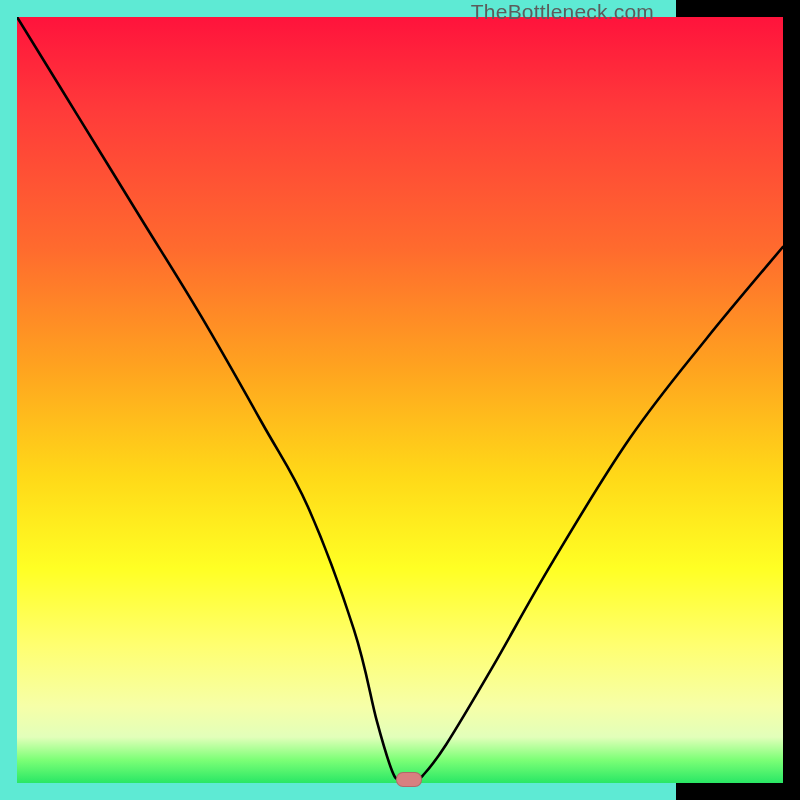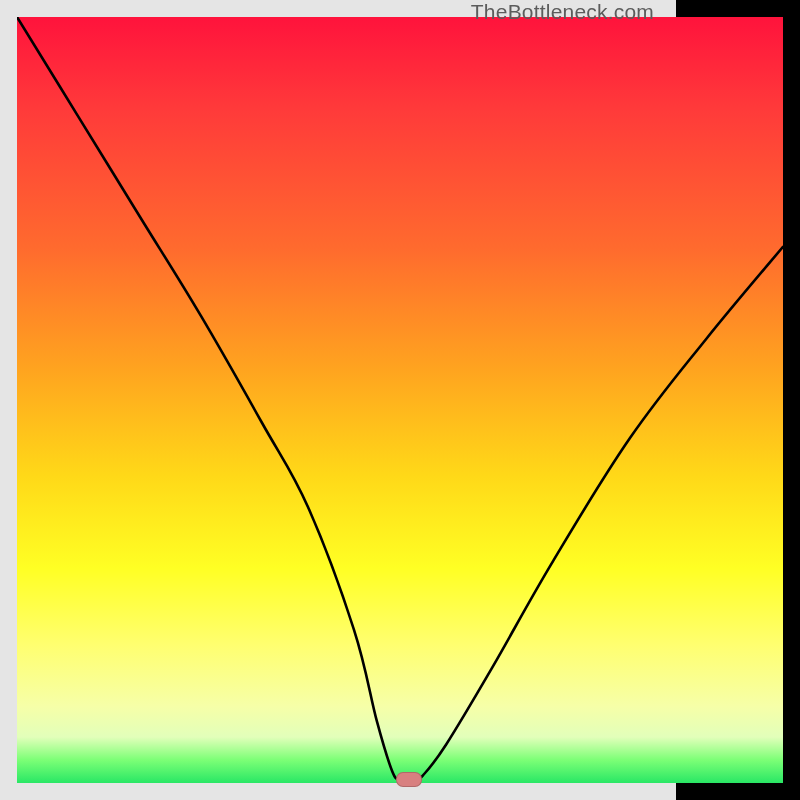--- a/index.html
+++ b/index.html
@@ -8,21 +8,21 @@
     width: 800px;
     height: 800px;
     background: #000;
     overflow: hidden;
     font-family: Arial, Helvetica, sans-serif;
   }
   .stage {
     position: relative;
     width: 676px;
     height: 800px;
-    background: #e5e5e5;
+    background: #5eead4;
   }
   .plot-area {
     position: absolute;
     left: 17px;
     top: 17px;
     width: 766px;
     height: 766px;
     
     background: linear-gradient(
       to bottom,

